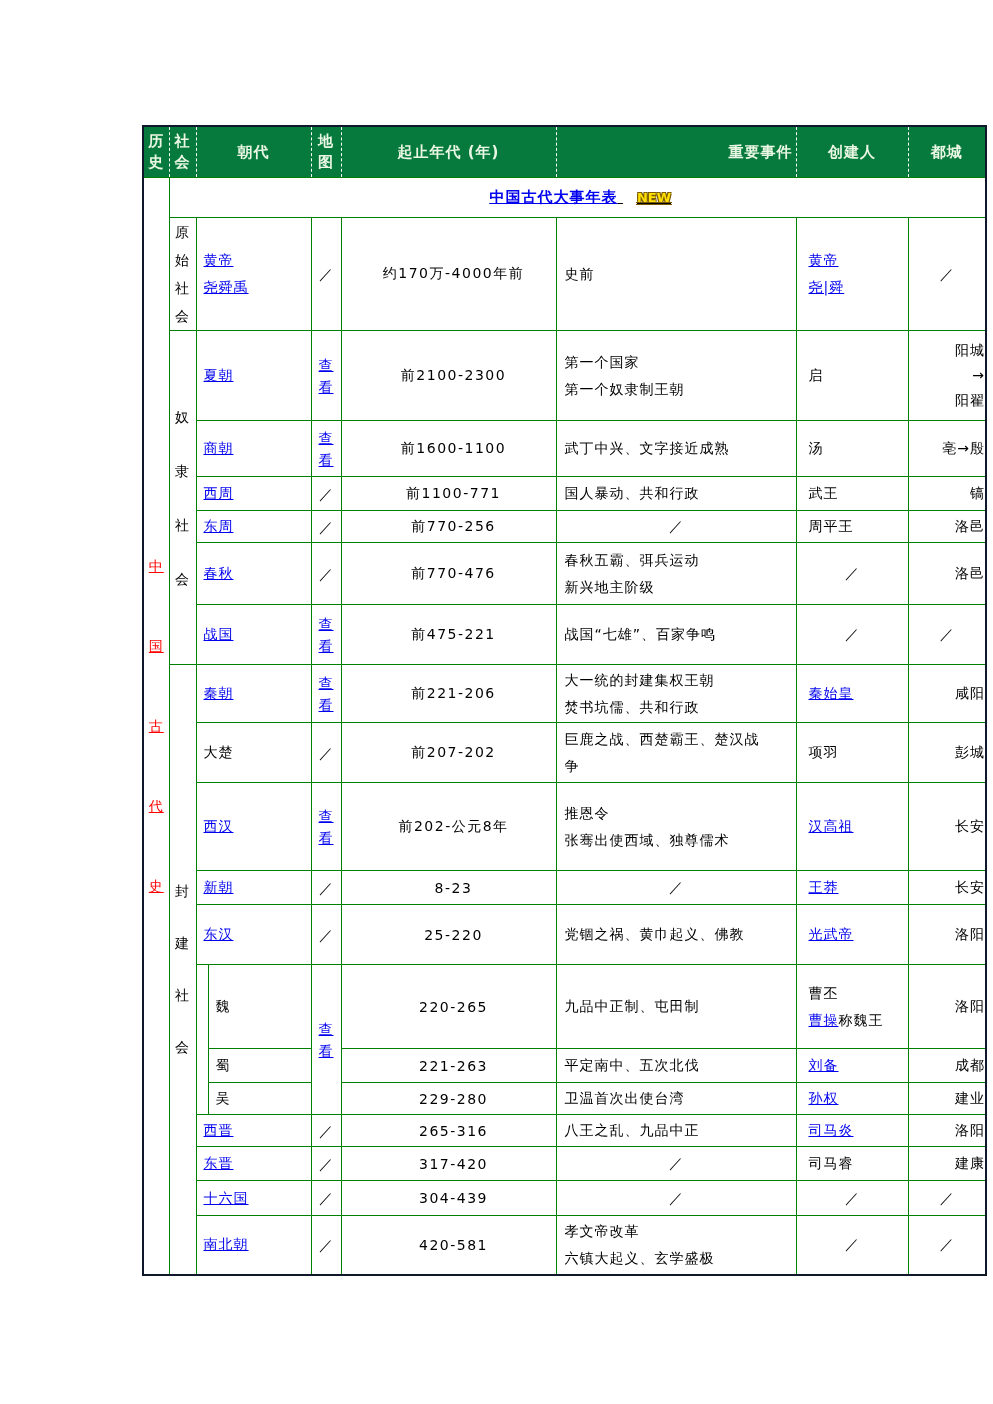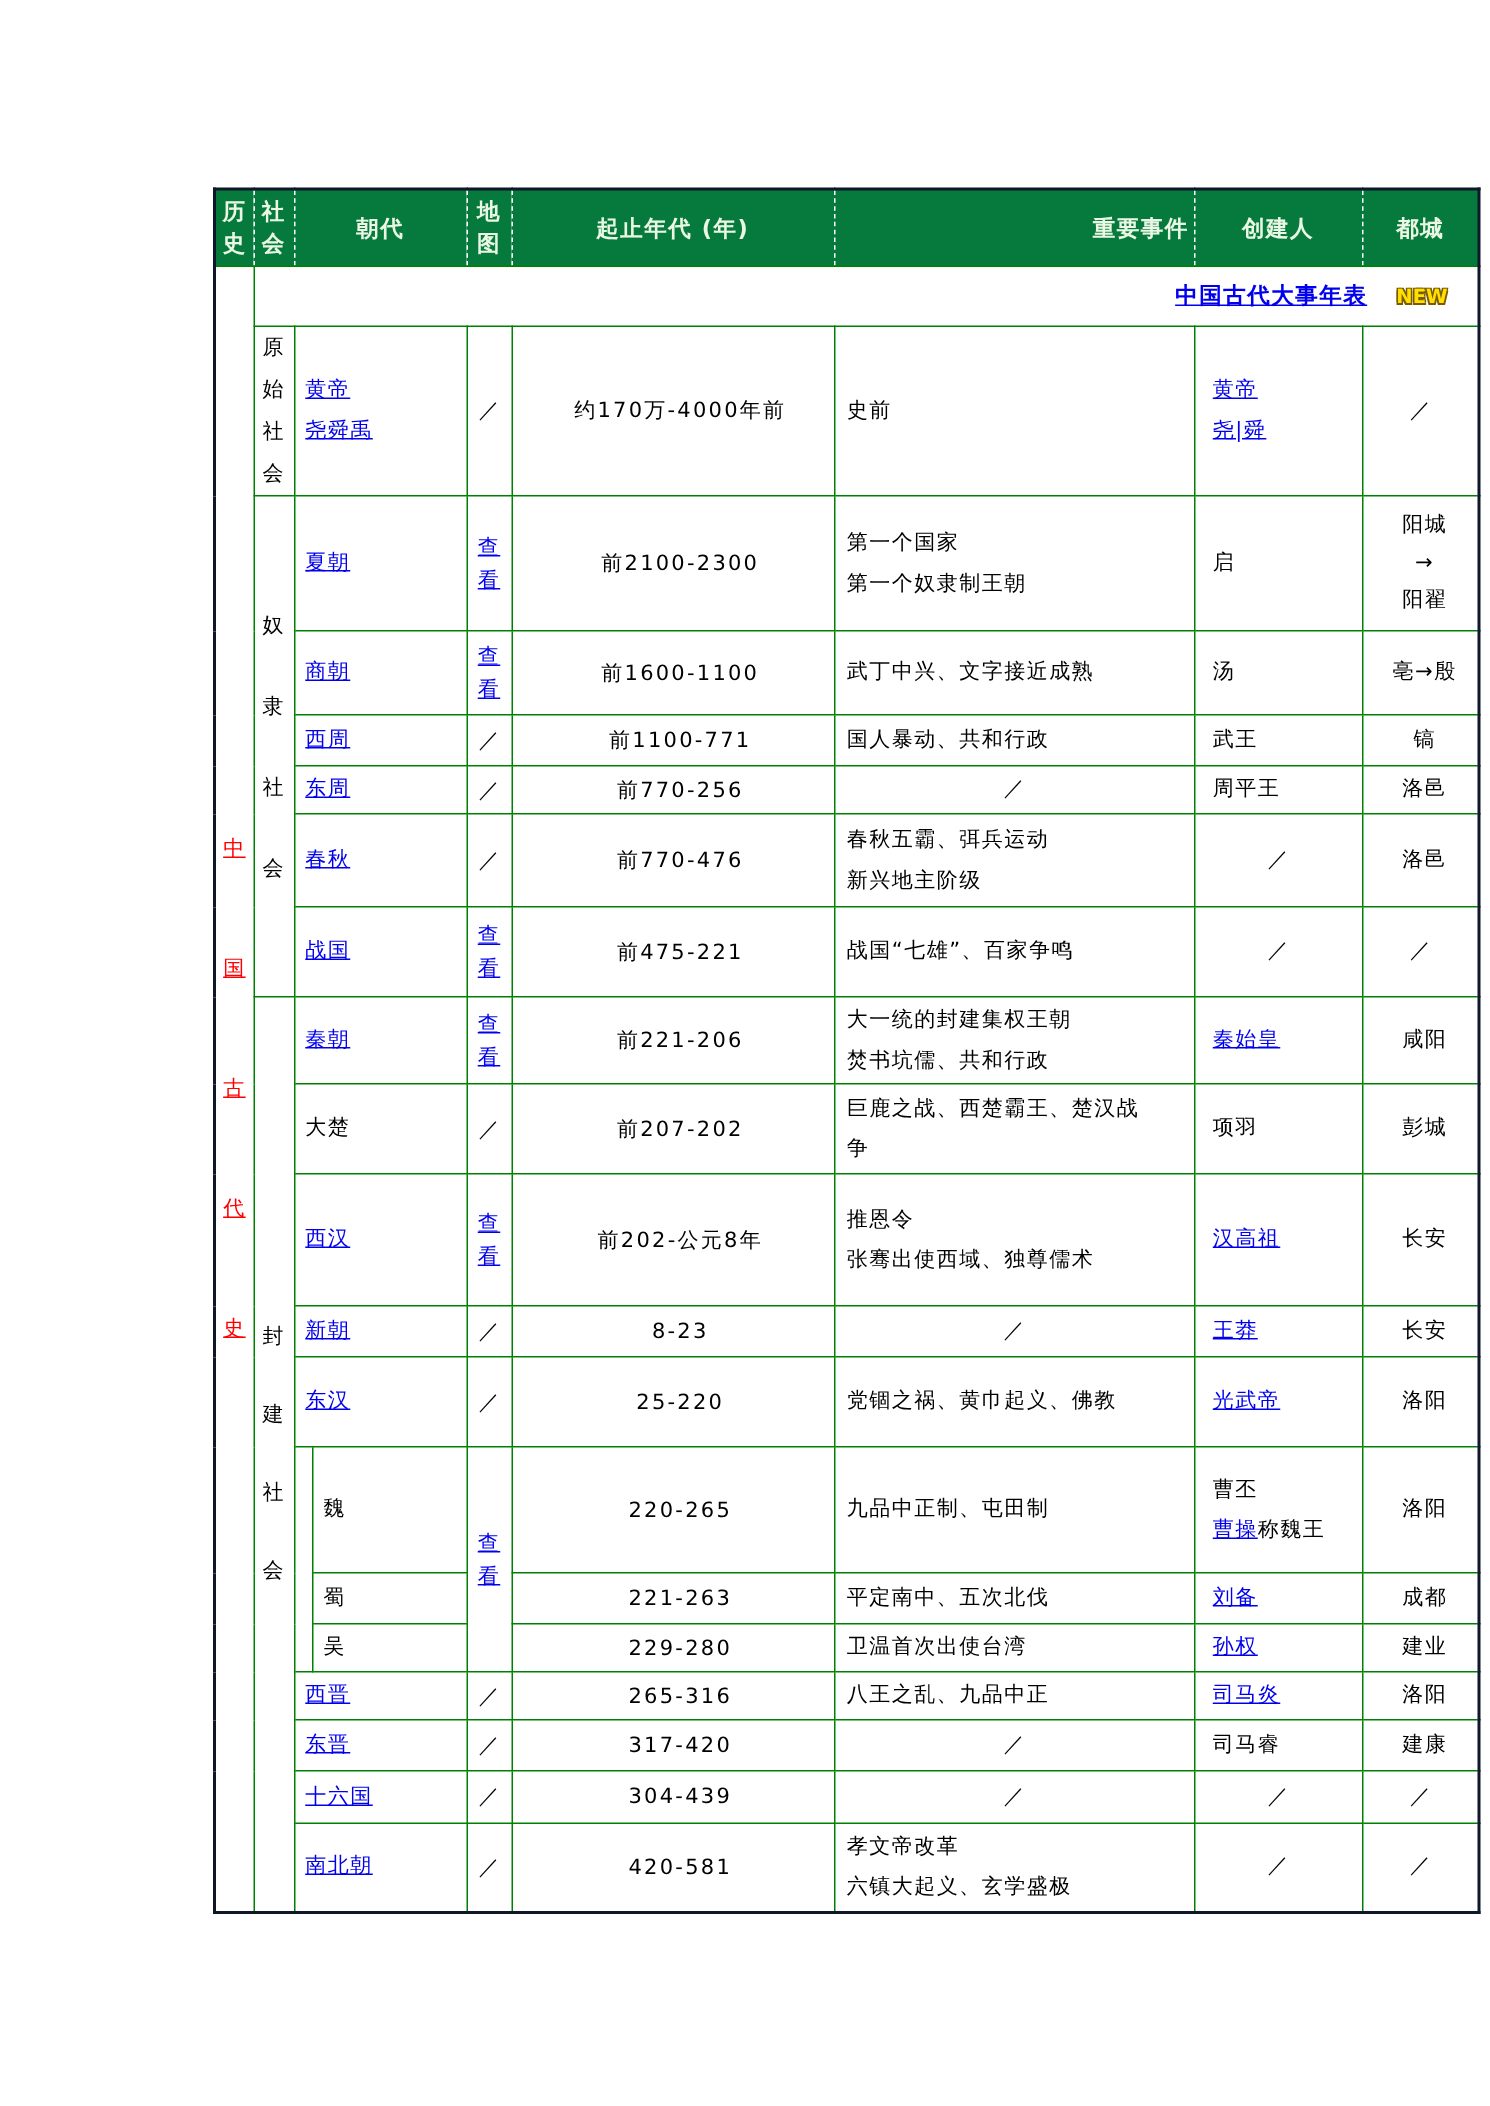--- a/index.html
+++ b/index.html
@@ -7,39 +7,39 @@
         font-family:"DejaVu Sans",sans-serif;color:#000;}
   table.main{position:absolute;left:142px;top:125px;width:845px;
         border-collapse:collapse;table-layout:fixed;
         border:2px solid #0f172a;font-size:14px;}
   td{border:1px solid #008000;padding:0;vertical-align:middle;letter-spacing:1px;}
   thead th{background:#067A3C;color:#EAF7E4;font-size:15px;font-weight:bold;
         border:none;border-left:1px dashed #ffffff;height:50px;padding:0 3px;
         letter-spacing:1px;line-height:21px;}
   thead th:first-child{border-left:none;}
   th.lft{text-align:right;padding-left:10px;}
-  .title-cell{text-align:right;padding:8px 20px 8px 6px;}
+  .title-cell{text-align:center;padding:8px 0 8px 6px;text-decoration:underline;}
   a.lk{color:#0000EE;text-decoration:underline;cursor:pointer;}
   .title-cell a.lk{font-weight:bold;font-size:15px;}
   .badge{margin-left:14px;font-weight:bold;font-size:13px;font-style:normal;color:#FFE000;
         text-shadow:-1px -1px 0 #7a5a00,1px -1px 0 #7a5a00,-1px 1px 0 #7a5a00,1px 1px 0 #7a5a00;
         letter-spacing:0;}
   .hist{text-align:center;}
   .hist div{line-height:80px;}
   .hist .rch{color:#FF0000;text-decoration:underline;cursor:pointer;}
   .soc{text-align:center;}
   .soc-prim div{line-height:28px;}
   .soc-slave div{line-height:54px;}
   .soc-feud div{line-height:52px;}
   .dyn{text-align:left;padding-left:7px;line-height:27px;}
   .map{text-align:center;padding:0 2px;line-height:22px;}
   .yr{text-align:center;padding-left:10px;letter-spacing:1.5px;}
   .ev{text-align:left;padding-left:8px;line-height:27px;}
   .fd{text-align:left;padding-left:12px;line-height:27px;}
-  .cap{text-align:center;padding-left:6px;line-height:25px;}
+  .cap{text-align:right;padding-left:6px;line-height:25px;}
   .c{text-align:center !important;padding-left:0 !important;}
   .slash{letter-spacing:0;}
 </style>
 </head>
 <body>
 
 <div class="page">
 <table class="main">
   <colgroup>
     <col style="width:26px">

